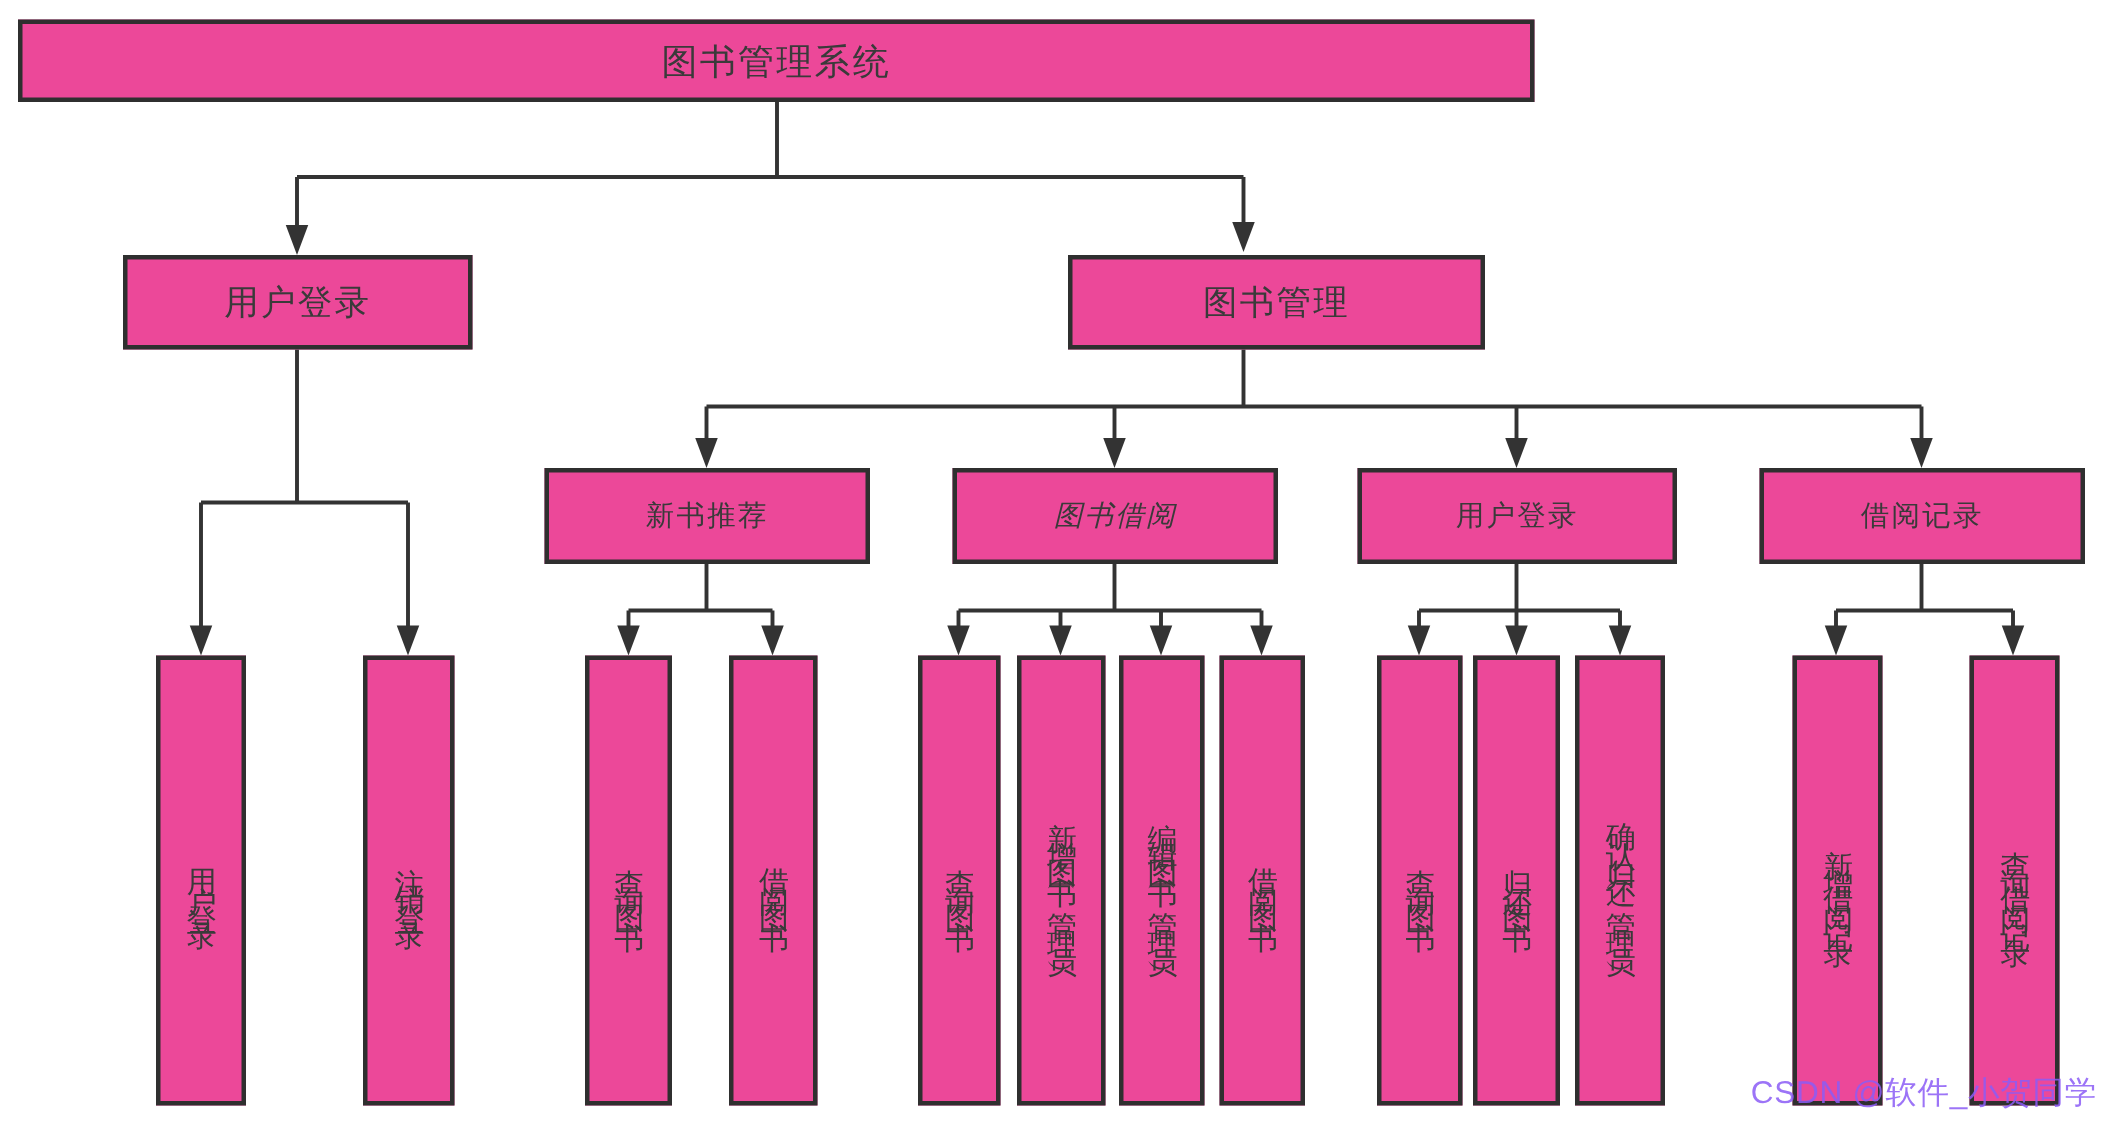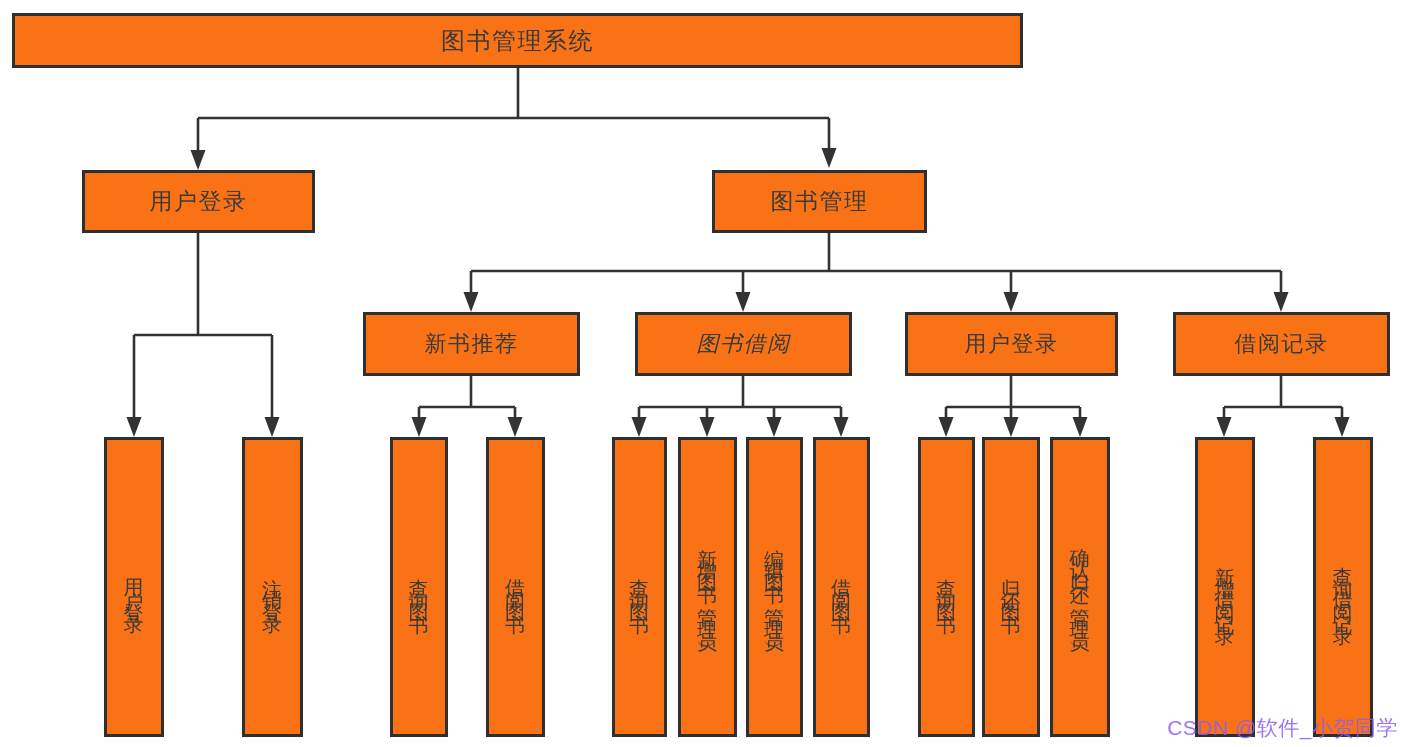--- a/index.html
+++ b/index.html
@@ -4,28 +4,28 @@
 <style>
   html,body { margin:0; padding:0; background:#ffffff; }
   .canvas {
     position:relative; width:1405px; height:747px; background:#ffffff;
     font-family:"Liberation Sans", sans-serif; overflow:hidden;
   }
   .wires { position:absolute; left:0; top:0; width:1405px; height:747px; pointer-events:none; }
   .wires path { stroke:#333333; stroke-width:2.6; fill:none; }
   .wires polygon { fill:#333333; }
   .node {
-    position:absolute; box-sizing:border-box; background:#f97316;
+    position:absolute; box-sizing:border-box; background:#ec4899;
     border:3px solid #2f2f2f; display:flex; align-items:center; justify-content:center;
     color:#3a3a3a;
   }
   .h .lbl { letter-spacing:1.5px; white-space:nowrap; }
   .root { font-size:24px; }
   .l2 { font-size:23px; }
-  .l3 { font-size:22px; }
+  .l3 { font-size:19px; }
   .v { font-size:20px; }
   .v .lbl {
     writing-mode:vertical-rl; text-orientation:mixed;
     letter-spacing:12px; line-height:1;
   }
   .watermark {
     position:absolute; right:7px; bottom:5px; font-size:21px;
     color:#8b5cf6; opacity:0.85; letter-spacing:0.5px; z-index:5;
     white-space:nowrap;
   }
@@ -71,21 +71,21 @@
     <polygon points="1334.5,417 1349.5,417 1342,437"></polygon>
   </svg>
 
   <div class="node h root" style="left:12px; top:13px; width:1011px; height:55px;">
     <span class="lbl">图书管理系统</span>
   </div>
 
   <div class="node h l2" style="left:82px; top:170px; width:233px; height:63px;">
     <span class="lbl">用户登录</span>
   </div>
-  <div class="node h l2" style="left:712px; top:170px; width:215px; height:63px;">
+  <div class="node h l2" style="left:712px; top:170px; width:278px; height:63px;">
     <span class="lbl">图书管理</span>
   </div>
 
   <div class="node h l3" style="left:363px; top:312px; width:217px; height:64px;">
     <span class="lbl">新书推荐</span>
   </div>
   <div class="node h l3" style="left:635px; top:312px; width:217px; height:64px;font-style:italic;">
     <span class="lbl">图书借阅</span>
   </div>
   <div class="node h l3" style="left:905px; top:312px; width:213px; height:64px;">

